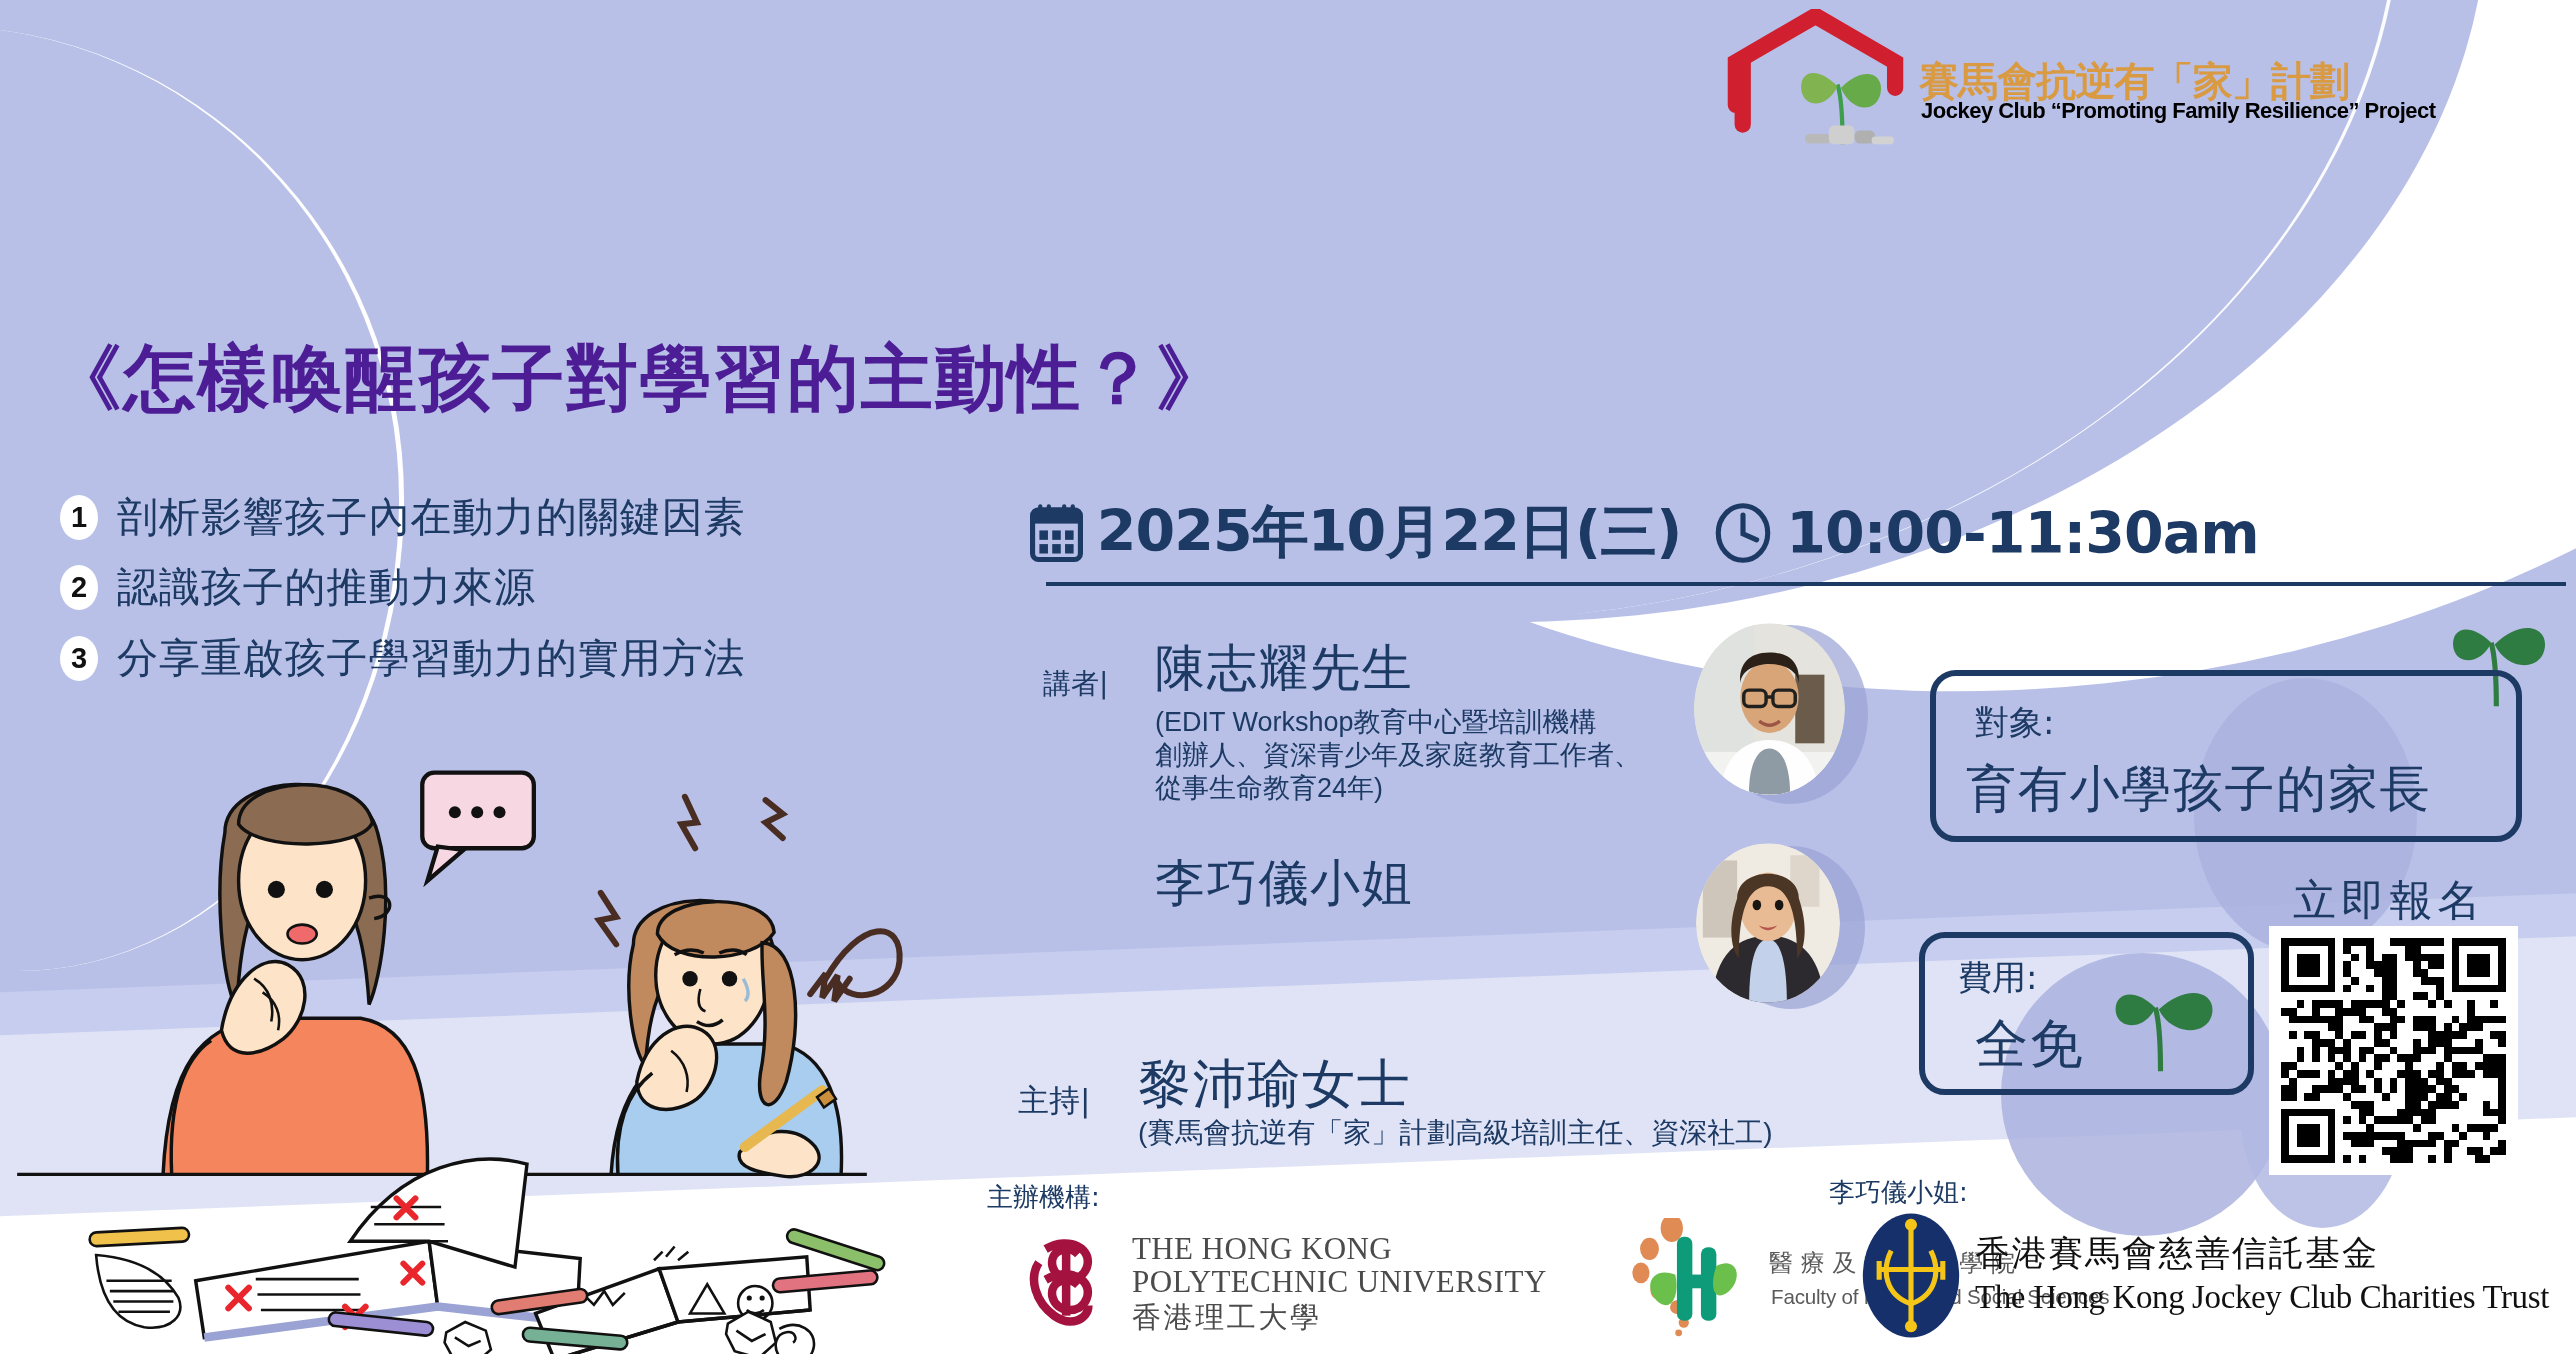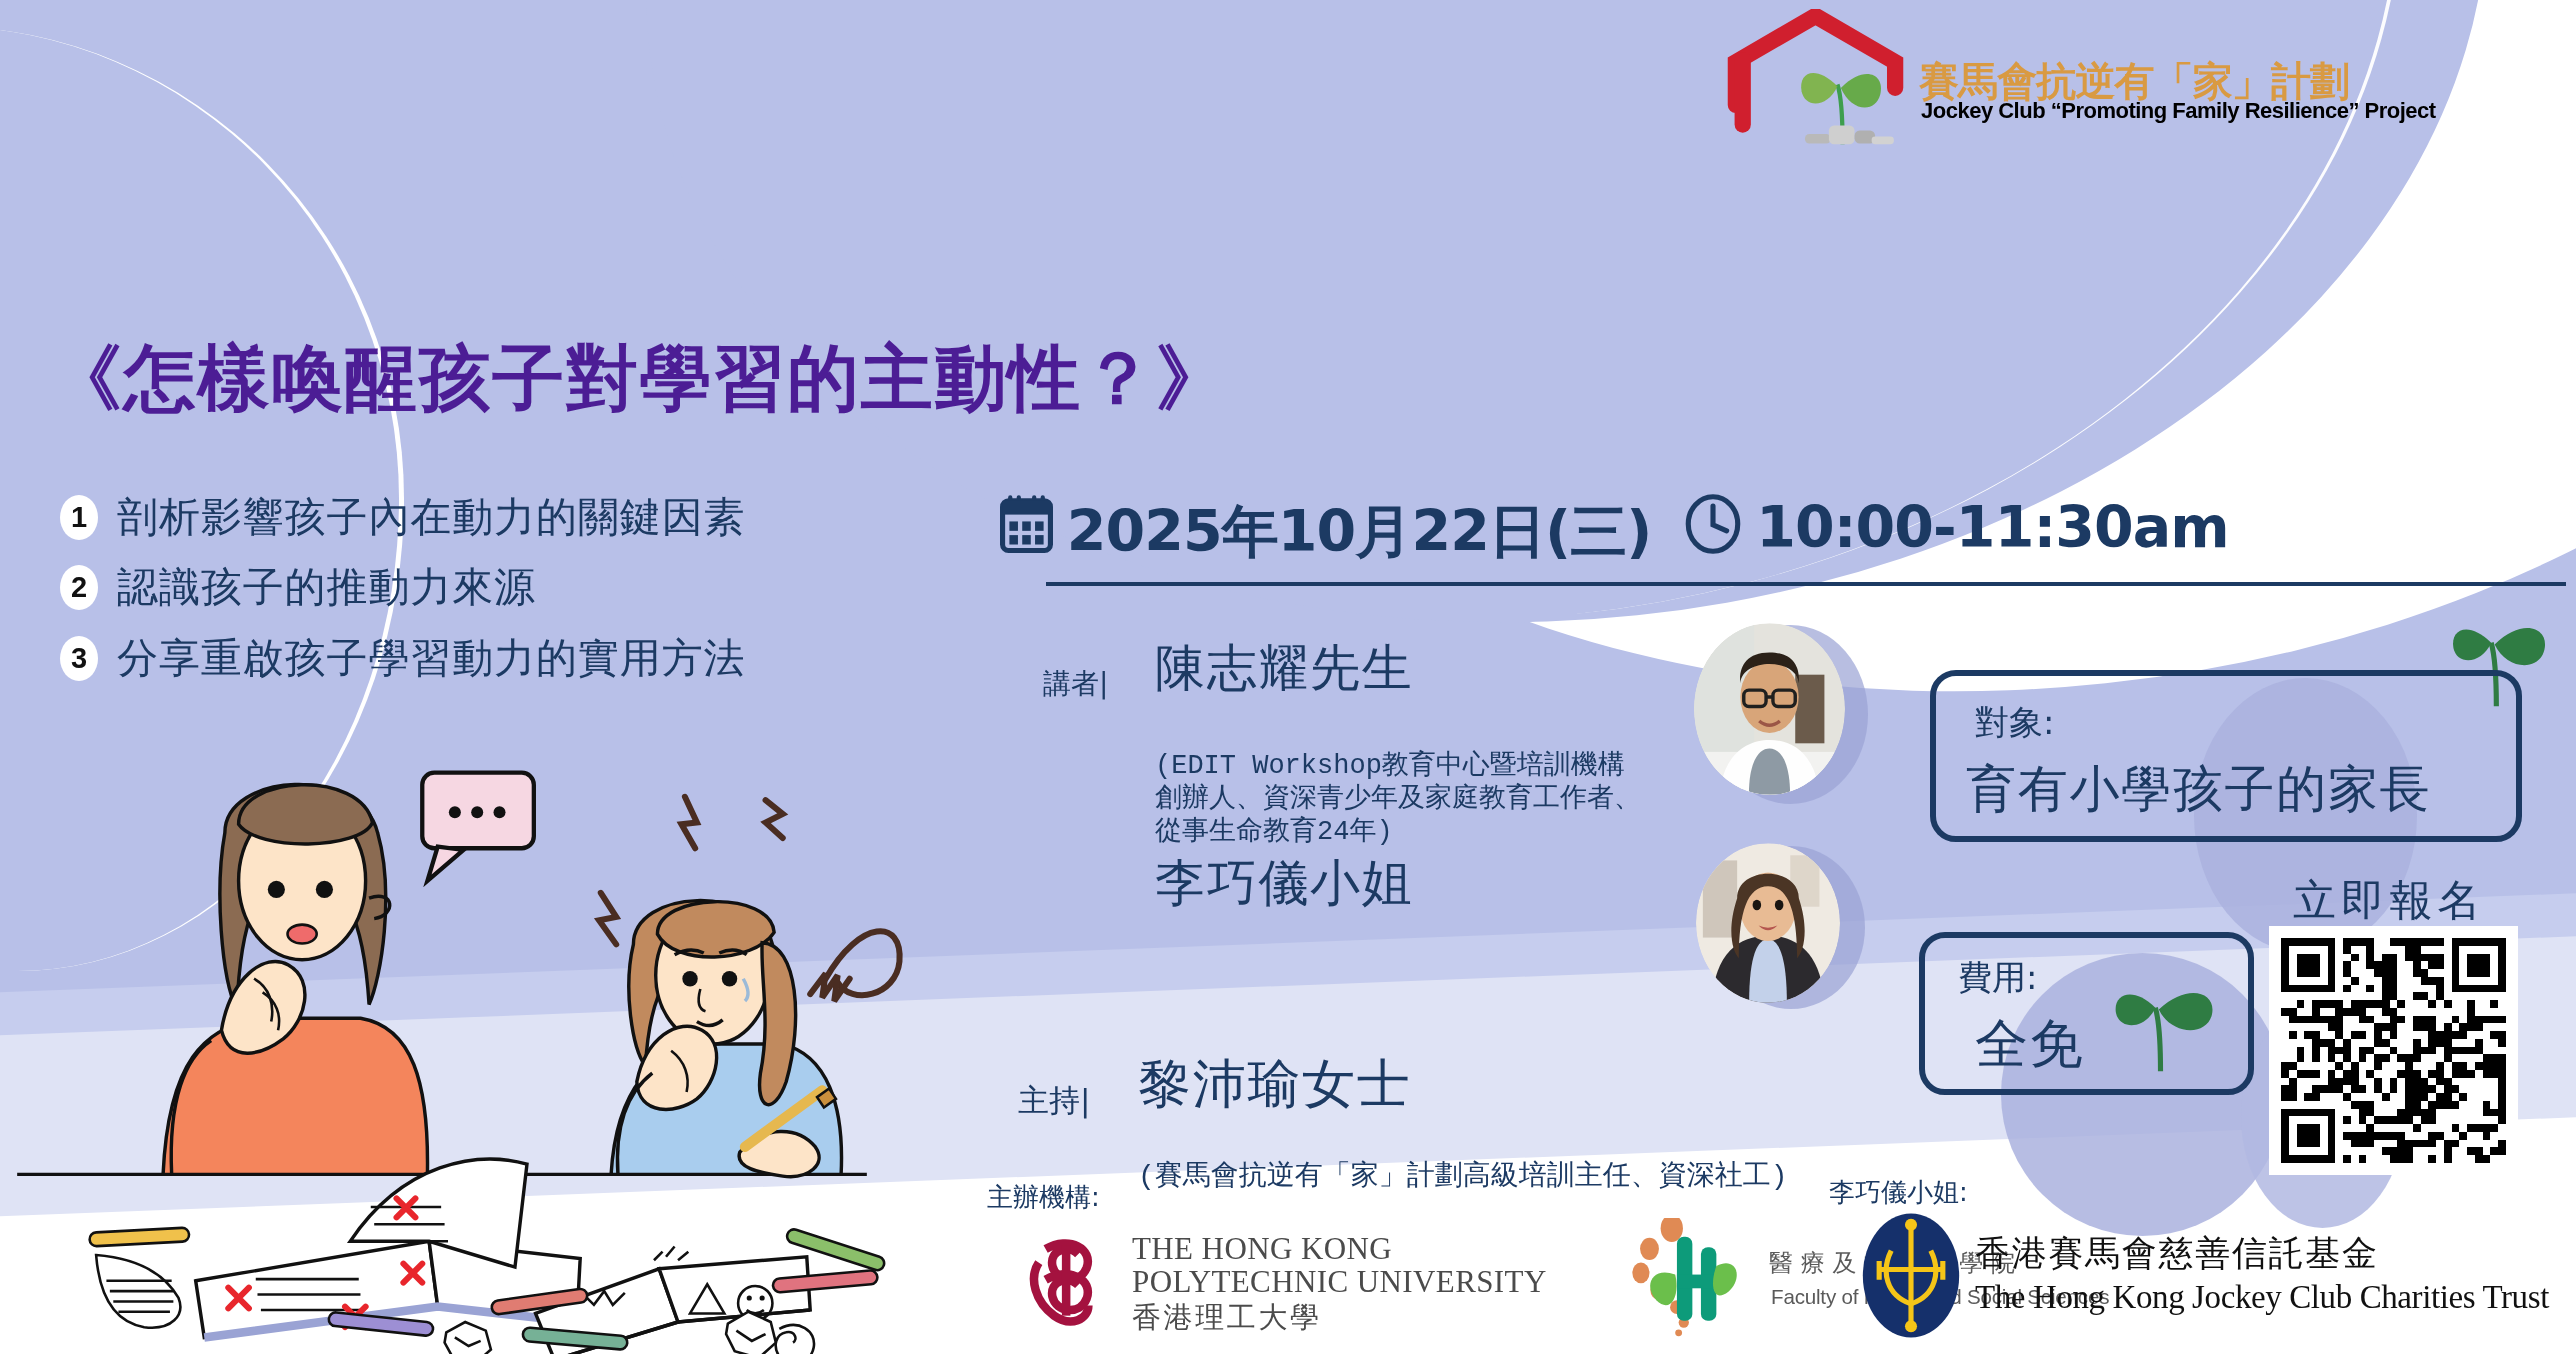--- a/index.html
+++ b/index.html
@@ -116,22 +116,22 @@
     flex:0 0 auto; margin-right:19px;
   }
   .bullet-text {
     font-family:"DejaVu Sans", sans-serif;
     font-size:41px; color:#1c3a63; letter-spacing:0.9px;
     white-space:nowrap;
   }
 
   
   .datetime-row {
-    position:absolute; left:1000px; top:494px;
-    display:flex; align-items:flex-start;
+    position:absolute; left:1030px; top:494px;
+    display:flex; align-items:center;
   }
   .dt-icon { flex:0 0 auto; margin-right:13.7px; }
   .dt-text {
     font-family:"DejaVu Sans", sans-serif;
     font-size:57px; font-weight:bold; color:#1c3a63;
     letter-spacing:-0.9px; white-space:nowrap;
   }
   .dt-gap { width:33px; flex:0 0 auto; }
   .dt-underline {
     position:absolute; left:1046px; top:582px;
@@ -144,24 +144,23 @@
     font-family:"DejaVu Sans", sans-serif;
     font-size:28px; color:#1c3a63; white-space:nowrap;
   }
   .spk-name {
     position:absolute;
     font-family:"DejaVu Sans", sans-serif;
     font-size:50px; color:#1c3a63; letter-spacing:1.7px; white-space:nowrap;
   }
   .spk-desc {
     position:absolute;
-    font-family:Liberation Mono, monospace;
+    font-family:Liberation Sans, sans-serif;
     font-size:27px; line-height:33px; color:#1c3a63;
     white-space:pre-line;
-    margin-top:44px;
   }
   .photo {
     position:absolute; border-radius:50%;
     overflow:hidden; border:0;
   }
   .photo-shadow {
     position:absolute; border-radius:50%; background:#9aa3d4; opacity:.7;
   }
 
   

